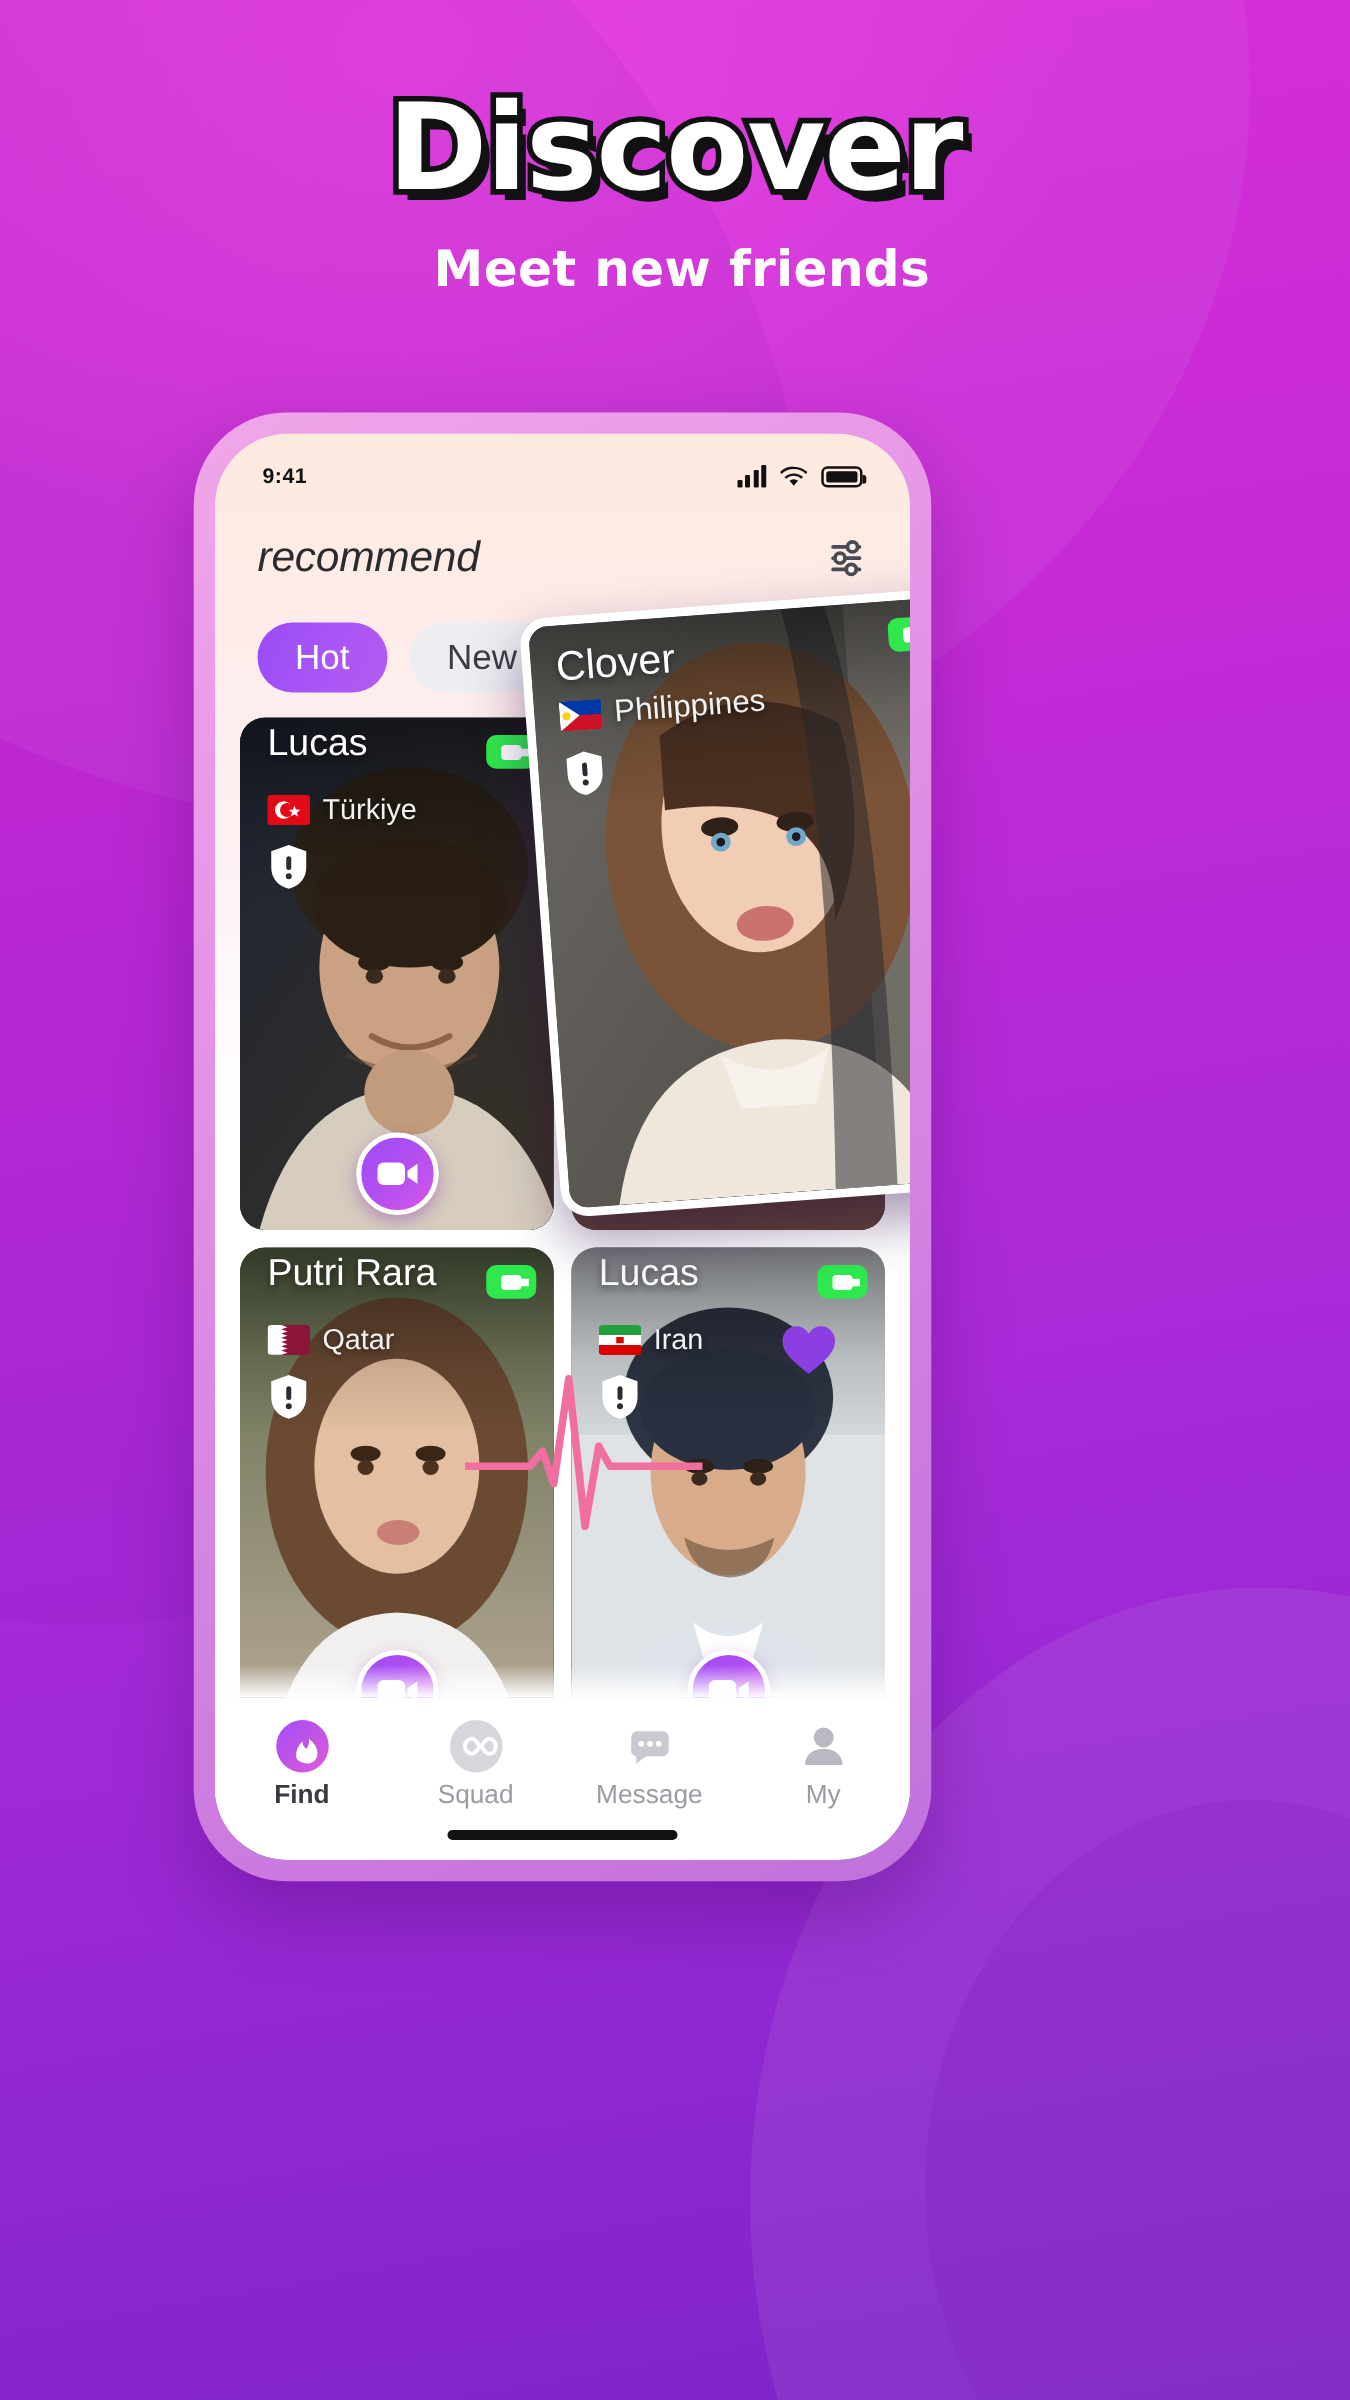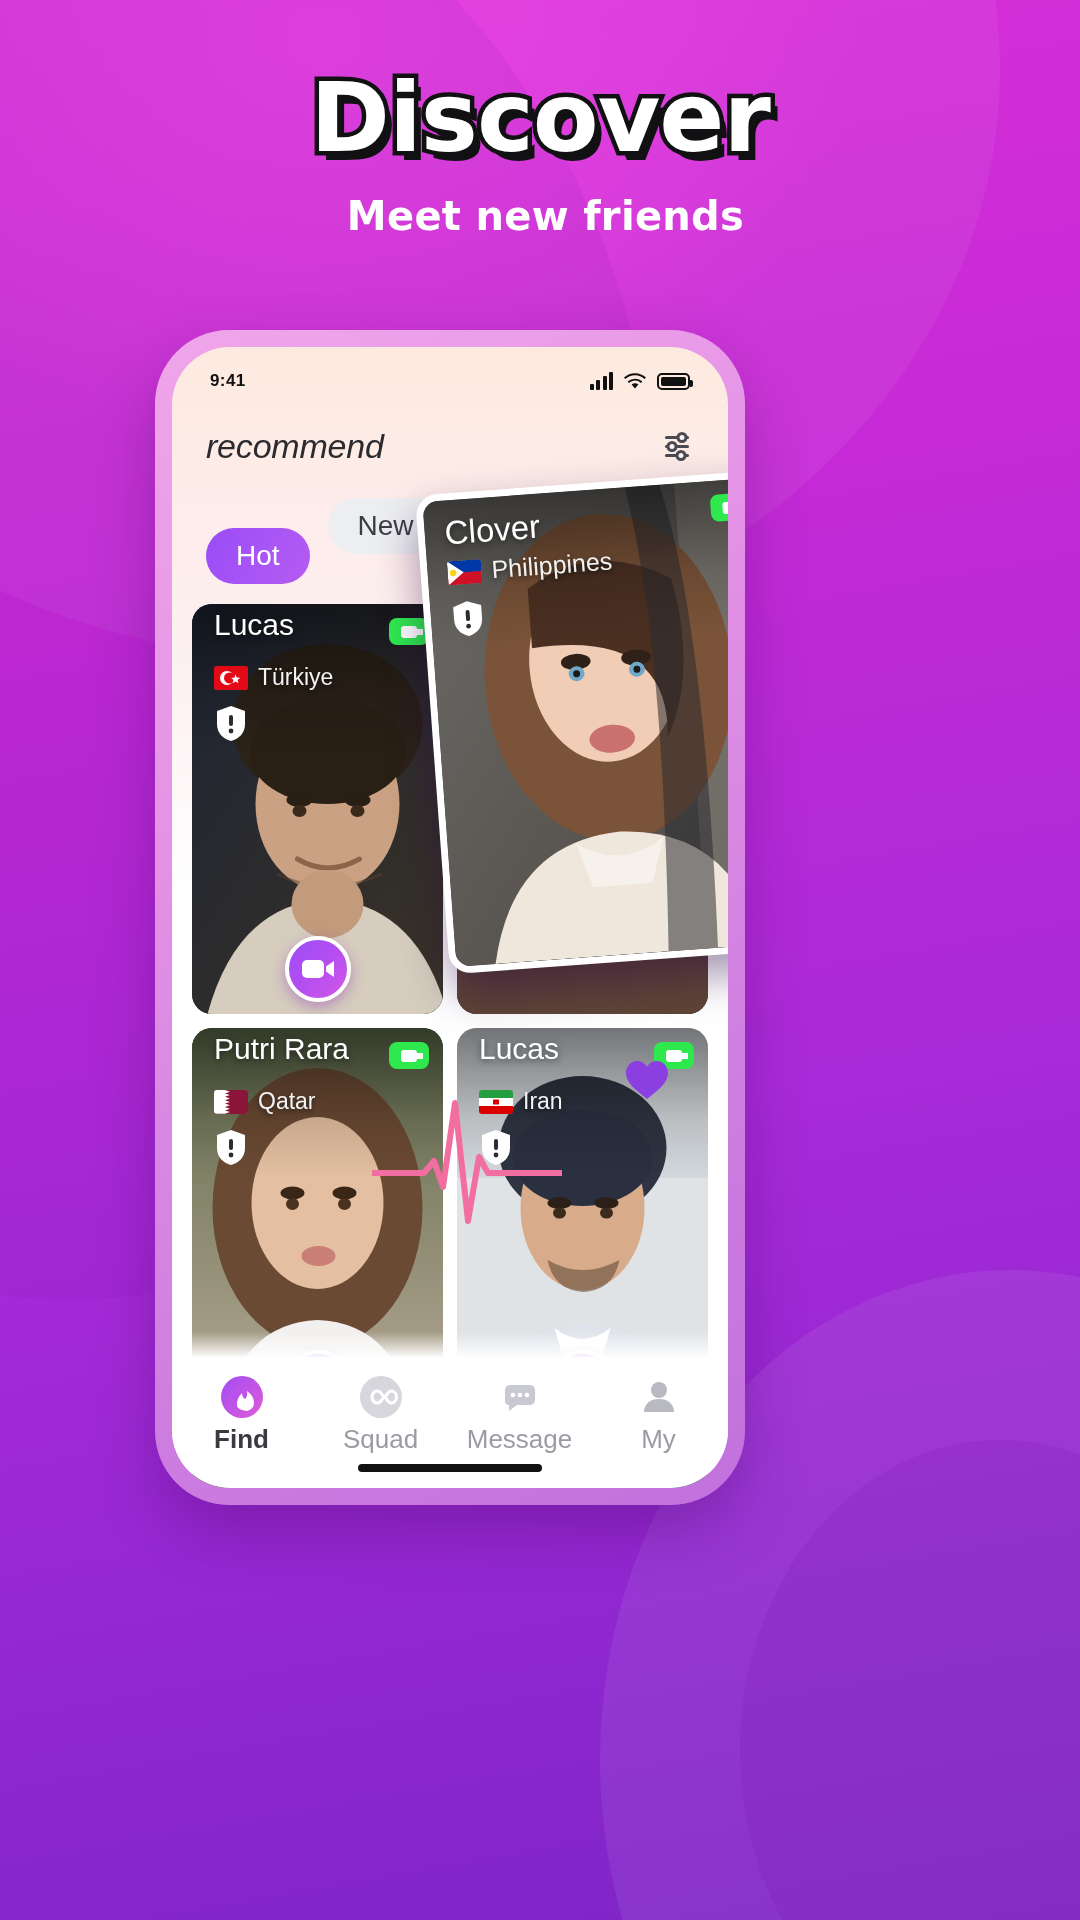--- a/index.html
+++ b/index.html
@@ -112,21 +112,20 @@
   
   .chips { display:flex; gap:18px; padding:26px 34px 14px 34px; }
   .chip {
     height:56px; padding:0 30px; border-radius:28px;
     display:flex; align-items:center; justify-content:center;
     font-size:28px; color:#3c3c43; background:#edeef1; white-space:nowrap;
   }
   .chip.active {
     background:linear-gradient(115deg,#9a4bf5 0%, #a855f7 50%, #b45bf0 100%);
     color:#ffffff;
-    margin-top:30px;
   }
 
   
   .grid {
     display:grid; grid-template-columns:1fr 1fr; gap:14px;
     padding:6px 20px 0 20px;
   }
   .card {
     position:relative; border-radius:20px; overflow:hidden;
     background:#2a2f3a;
@@ -201,21 +200,21 @@
   
   .tabbar {
     position:absolute; left:0; right:0; bottom:0; height:130px;
     background:#ffffff;
     display:flex; align-items:flex-start; justify-content:space-around;
     padding-top:12px;
     box-shadow:0 -2px 14px rgba(0,0,0,0.05);
   }
   .tab { width:120px; text-align:center; }
   .tab-ico { height:54px; display:flex; align-items:center; justify-content:center; }
-  .tab-label { font-size:26px; color:#9b9ba3; margin-top:0px; }
+  .tab-label { font-size:21px; color:#9b9ba3; margin-top:0px; }
   .tab.active .tab-label { color:#3a3a40; font-weight:bold; }
   .home-ind {
     position:absolute; left:50%; transform:translateX(-50%); bottom:16px;
     width:184px; height:8px; border-radius:4px; background:#111;
   }
 
   .fadebar {
     position:absolute; left:0; right:0; bottom:130px; height:26px;
     background:linear-gradient(180deg,rgba(255,255,255,0) 0%, #ffffff 100%);
     z-index:4;

